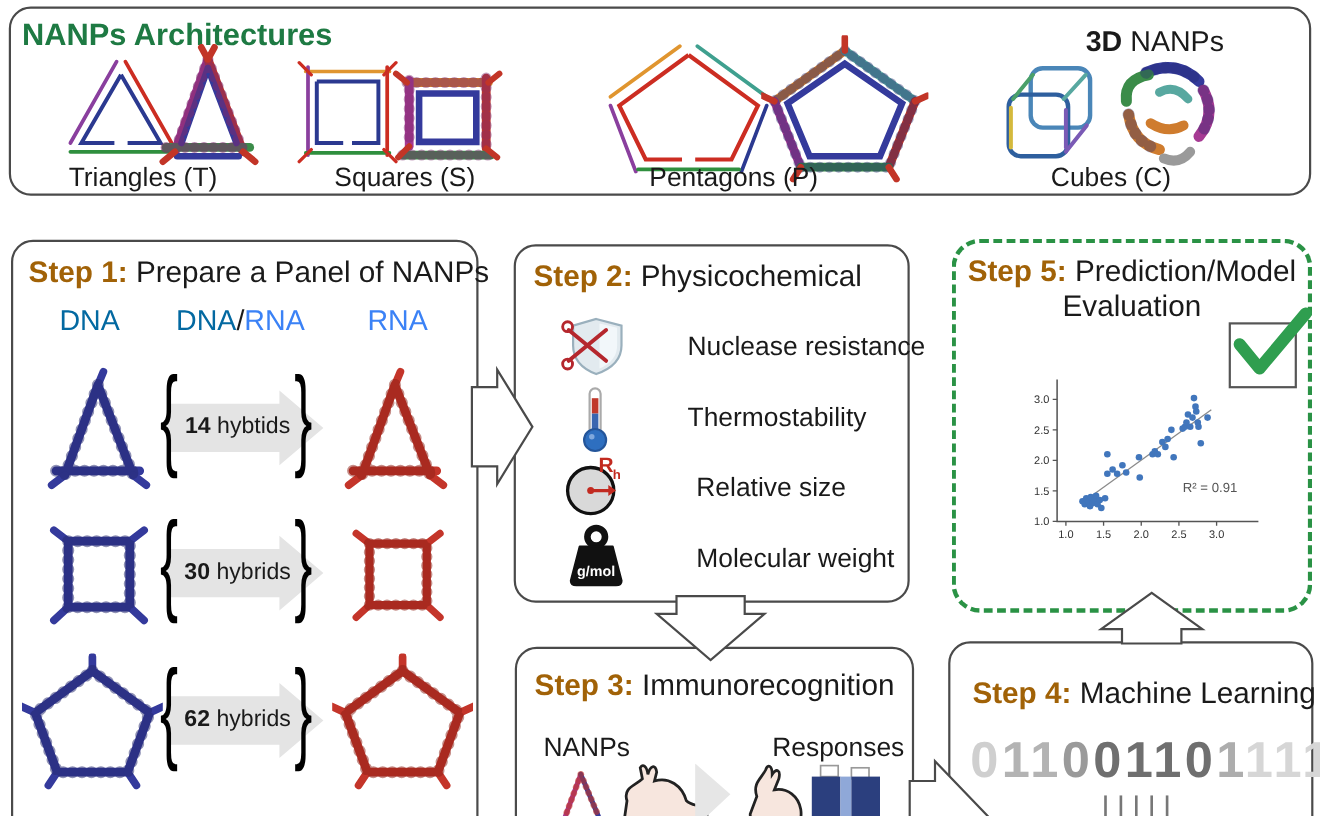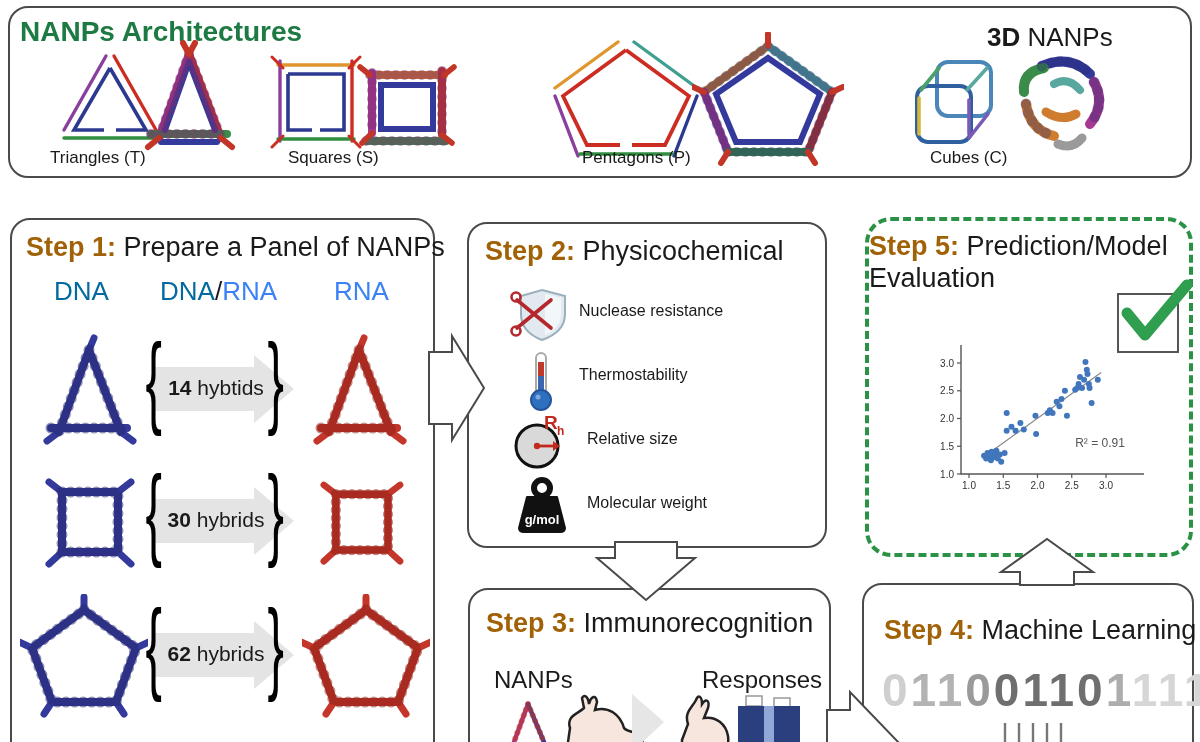--- a/index.html
+++ b/index.html
@@ -6,30 +6,30 @@
   .canvas{position:relative;width:1200px;height:742px;background:#fff;overflow:hidden;
           font-family:"Liberation Sans",sans-serif;color:#1a1a1a;}
   .box{position:absolute;background:#fff;border:2px solid #4a4a4a;border-radius:20px;z-index:1;}
   .box-dashed{position:absolute;background:#fff;border:4px dashed #2a9245;border-radius:26px;z-index:1;}
   .abs{position:absolute;}
   .title{font-size:27px;white-space:nowrap;}
   .gp{color:#a16207;font-weight:bold;}
   .arch-title{font-size:28px;font-weight:bold;color:#1e7a43;white-space:nowrap;}
   .dim-label{font-size:26px;white-space:nowrap;}
   .dim-label b{font-weight:bold;}
-  .shape-label{font-size:17px;white-space:nowrap;}
+  .shape-label{font-size:24px;text-align:center;white-space:nowrap;}
   .col-label{font-size:26px;white-space:nowrap;}
   .c-blue{color:#0369a1;} .c-red{color:#3b82f6;} .c-black{color:#1a1a1a;}
   .hyb-label{font-size:21px;white-space:nowrap;text-align:center;}
   .hyb-label b{font-weight:bold;}
   .brace{position:absolute;font-size:58px;font-weight:400;color:#000;transform:scale(0.85,1.75);transform-origin:center;}
-  .s2-item-label{font-size:16px;white-space:nowrap;}
+  .s2-item-label{font-size:24px;white-space:nowrap;margin-left:46px;}
   .s3-label{font-size:24px;white-space:nowrap;}
   .binary{position:absolute;font-size:46px;font-weight:bold;letter-spacing:3px;white-space:nowrap;}
-  .step5-title{font-size:27px;line-height:1.18;}
+  .step5-title{font-size:27px;text-align:center;line-height:1.18;}
   .arrows-overlay{position:absolute;left:0;top:0;z-index:3;pointer-events:none;}
   svg{display:block;}
 </style>
 </head>
 <body>
 
 <div class="canvas">
 
   <div class="box" style="left:8px;top:6px;width:1180px;height:168px;">
     <div class="abs arch-title" style="left:10px;top:8px;">NANPs Architectures</div>

